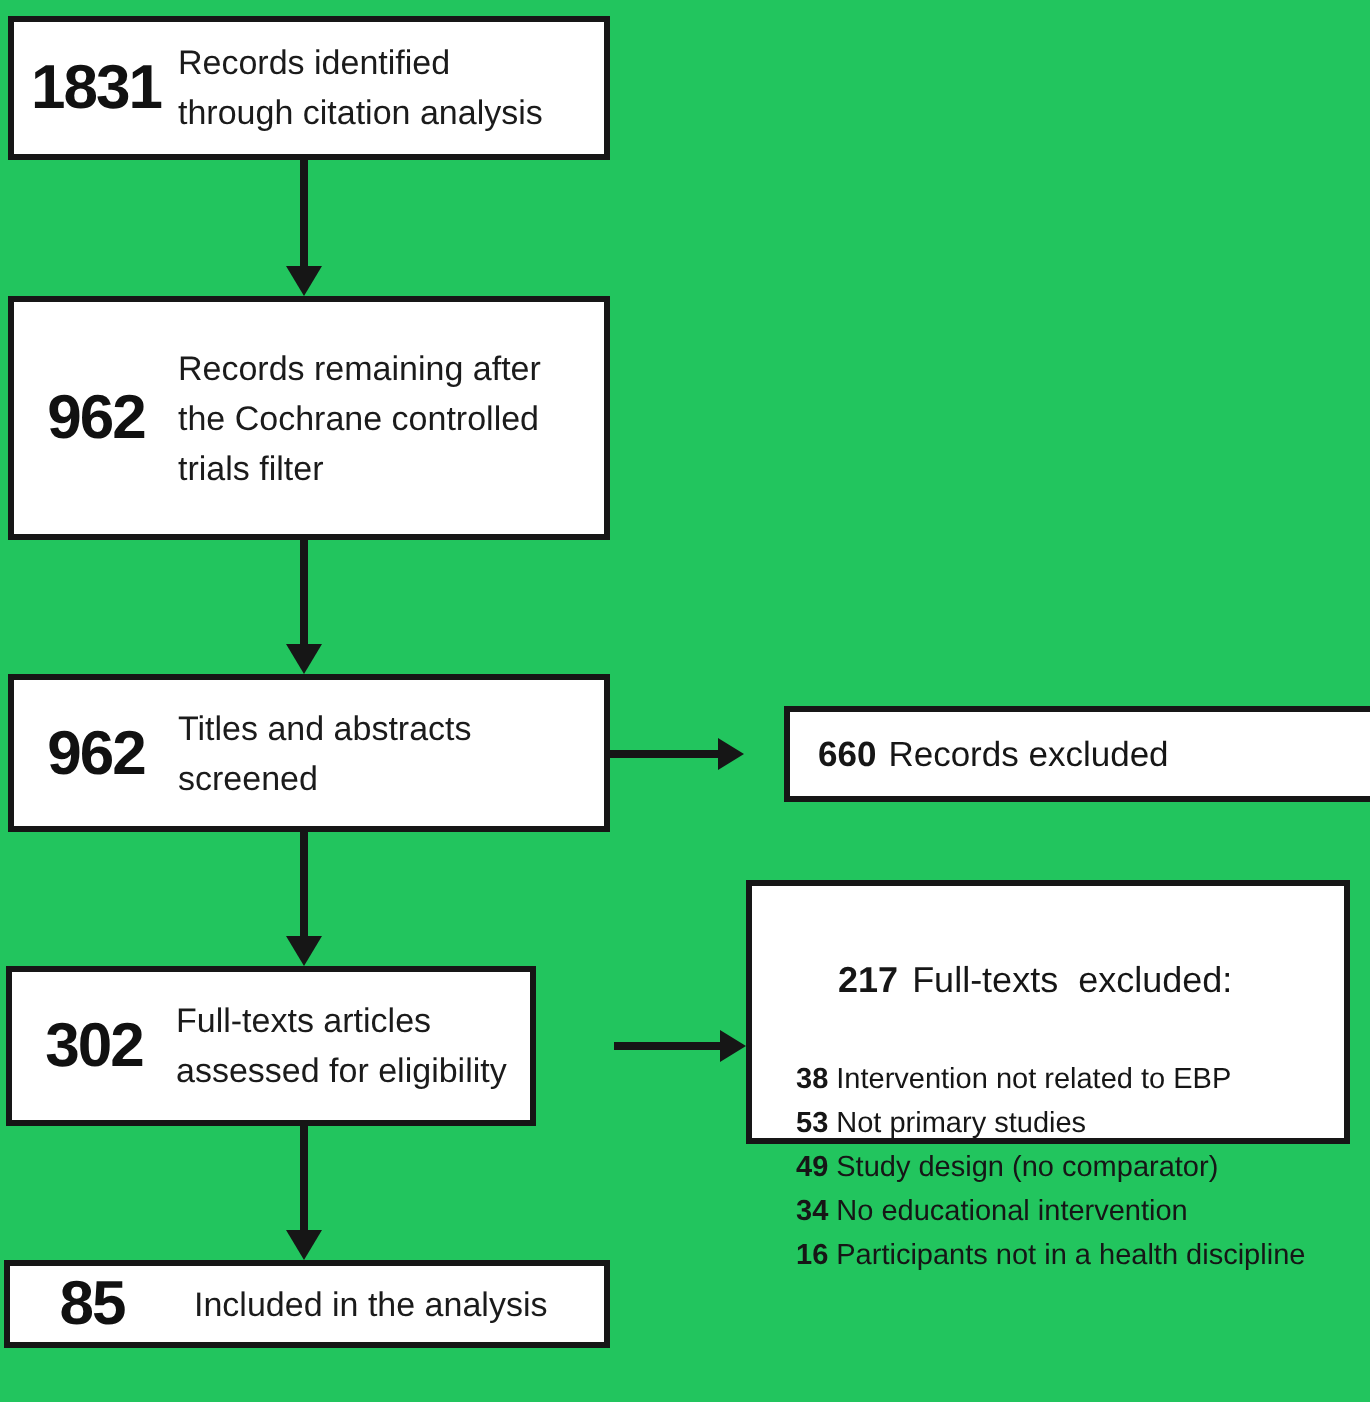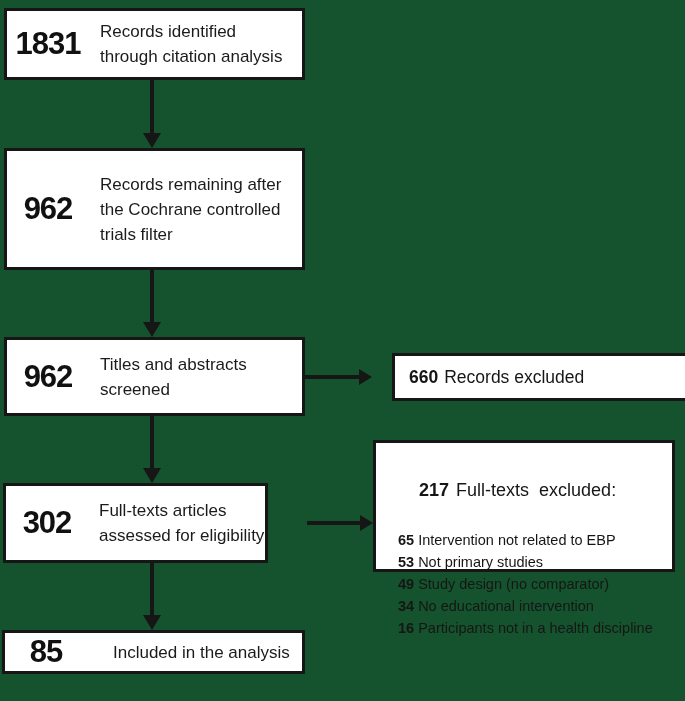--- a/index.html
+++ b/index.html
@@ -6,21 +6,21 @@
     margin: 0;
     padding: 0;
     background: #ffffff;
     font-family: "Liberation Sans", sans-serif;
     color: #161616;
   }
   #canvas {
     position: relative;
     width: 685px;
     height: 701px;
-    background: #14532d;
+    background: #22c55e;
     overflow: hidden;
   }
   .box {
     position: absolute;
     box-sizing: border-box;
     border: 3px solid #161616;
     background: #ffffff;
     display: flex;
     align-items: center;
   }
@@ -30,21 +30,20 @@
     font-weight: bold;
     font-size: 31px;
     letter-spacing: -1px;
     color: #111111;
   }
   .label-col {
     font-size: 17px;
     line-height: 25px;
     white-space: pre-line;
     color: #1b1b1b;
-    margin-left: 11px;
   }
   
   .side-box {
     position: absolute;
     box-sizing: border-box;
     border: 3px solid #161616;
     background: #ffffff;
   }
   .side-simple {
     display: flex;
@@ -155,37 +154,37 @@
   </div>
 
   <div class="hline" style="left:307px; top:521px; width:54px;"></div>
   <div class="hhead" style="left:360px; top:515px;"></div>
 
   <div class="side-box side-detail" style="left:373px; top:440px; width:302px; height:132px;">
     <div class="side-heading">
       <span class="inline-count">217</span><span>Full-texts  excluded:</span>
     </div>
     <div class="side-item">
-      <span class="inline-count">65</span><span>Intervention not related to EBP</span>
+      <span class="inline-count">38</span><span>Intervention not related to EBP</span>
     </div>
     <div class="side-item">
       <span class="inline-count">53</span><span>Not primary studies</span>
     </div>
     <div class="side-item">
       <span class="inline-count">49</span><span>Study design (no comparator)</span>
     </div>
     <div class="side-item">
       <span class="inline-count">34</span><span>No educational intervention</span>
     </div>
     <div class="side-item">
       <span class="inline-count">16</span><span>Participants not in a health discipline</span>
     </div>
   </div>
 
   <div class="vline" style="left:150px; top:563px; height:53px;"></div>
   <div class="vhead" style="left:143px; top:615px;"></div>
 
   <div class="box" style="left:2px; top:630px; width:303px; height:44px;">
     <div class="count-col">85</div>
-    <div class="label-col" style="margin-left:26px;">Included in the analysis</div>
+    <div class="label-col" style="margin-left:10px;">Included in the analysis</div>
   </div>
 
 </div>
 
 </body></html>

